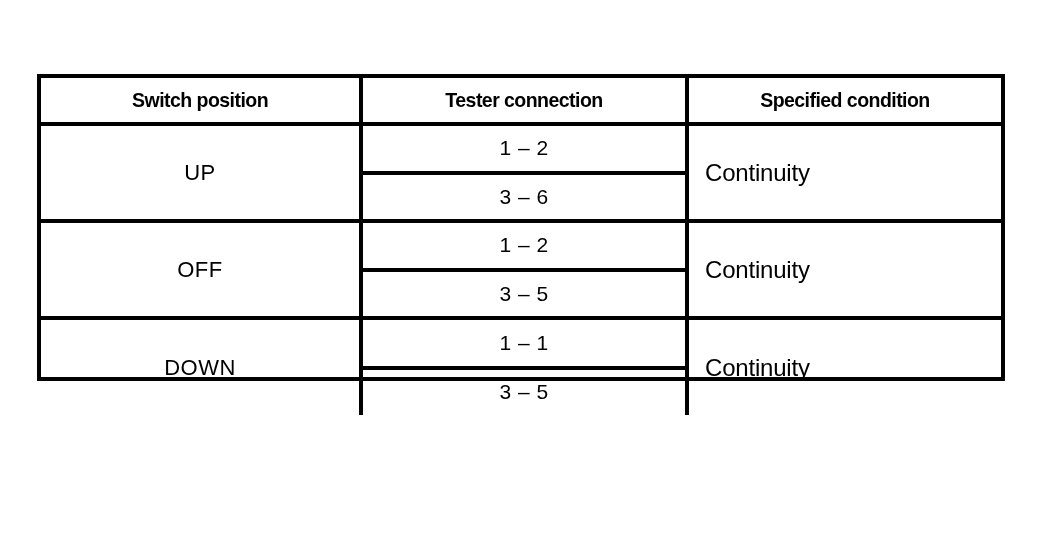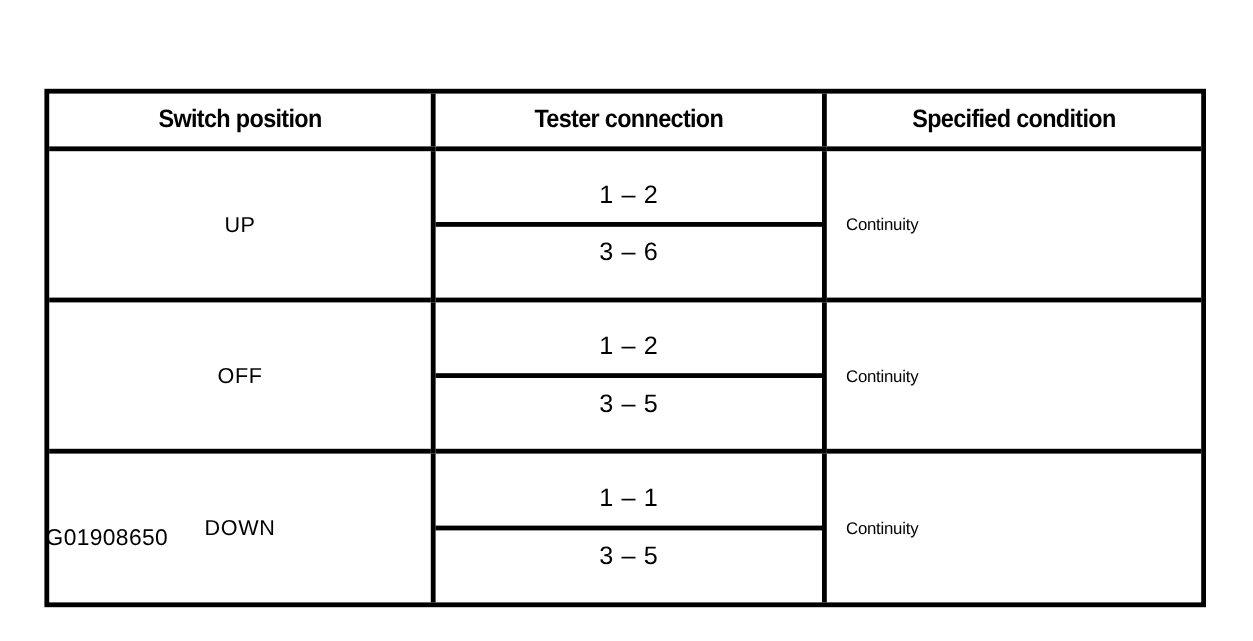--- a/index.html
+++ b/index.html
@@ -24,21 +24,21 @@
     width: 1044px;
     height: 534px;
   }
 
   
   .spec-table {
     position: absolute;
     left: 37px;
     top: 74px;
     width: 968px;
-    height: 432px;
+    height: 307px;
     border: 4px solid #000000;
     box-sizing: border-box;
     background: #ffffff;
   }
 
   .tbl {
     width: 100%;
     height: 100%;
     border-collapse: collapse;
     table-layout: fixed;
@@ -71,30 +71,30 @@
   
   .body-row { height: 97px; }
   .body-row.r1,
   .body-row.r2 {
     border-bottom: 4px solid #000000;
   }
 
   .cell-switch {
     text-align: center;
     vertical-align: middle;
-    font-size: 18px;
+    font-size: 22px;
     letter-spacing: 0.5px;
     padding: 0;
   }
 
   .cell-spec {
     border-left: 4px solid #000000;
     text-align: left;
     vertical-align: middle;
-    font-size: 14px;
+    font-size: 24px;
     padding: 0 0 0 16px;
     letter-spacing: -0.2px;
   }
 
   
   .cell-tester {
     border-left: 4px solid #000000;
     padding: 0;
     vertical-align: middle;
   }
@@ -177,15 +177,14 @@
               <div class="sub-cell bottom">3 – 5</div>
             </div>
           </td>
           <td class="cell-spec">Continuity</td>
         </tr>
 
       </tbody>
     </table>
   </div>
 
-  <div class="caption">G01908650</div>
 
 </div>
 
 </body></html>

